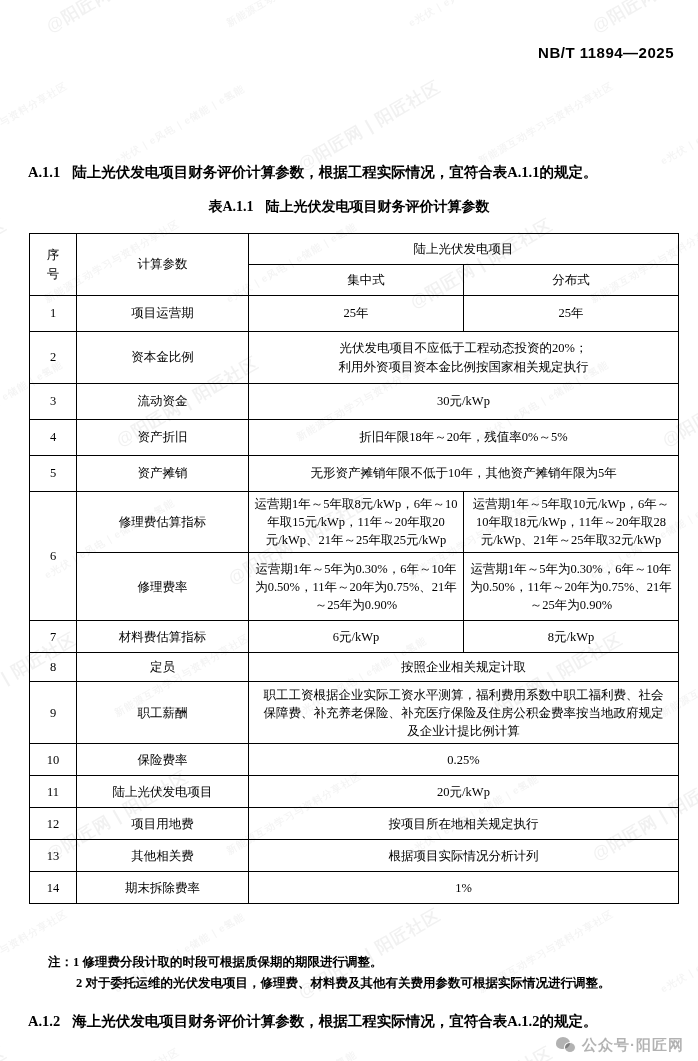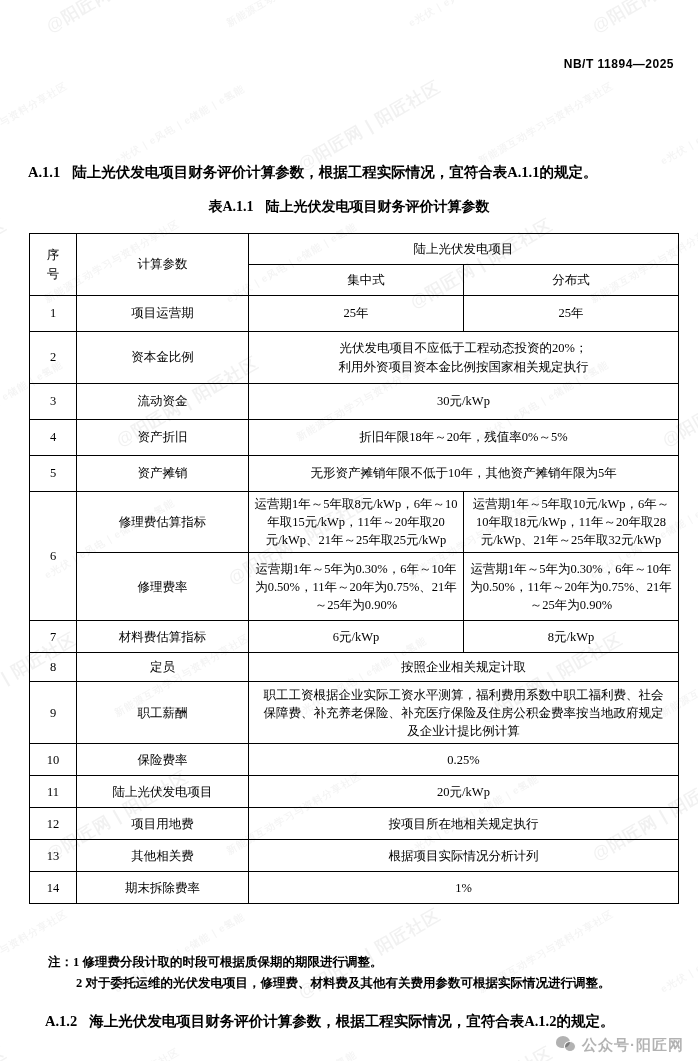--- a/index.html
+++ b/index.html
@@ -43,24 +43,23 @@
     z-index: 10;
     width: 698px; height: 1061px;
     padding: 0;
   }
 
   #doc-header {
     position: absolute;
     top: 44px; right: 24px;
     font-family: "Liberation Sans", sans-serif;
     font-weight: 700;
-    font-size: 12px;
+    font-size: 15px;
     letter-spacing: 0.5px;
     color: #000;
-    margin-top: 13px;
   }
 
   #appendix-title {
     position: absolute;
     top: 82px; left: 0; width: 698px;
     text-align: center;
     font-family: "Liberation Serif", serif;
     font-weight: 700;
     font-size: 22px;
     letter-spacing: 1px;
@@ -136,34 +135,34 @@
     line-height: 1.65;
     font-weight: 600;
     color: #000;
   }
   #table-notes .note-row { display: flex; }
   #table-notes .note-lead { white-space: pre; }
   #table-notes .note-num  { white-space: pre; }
 
   #clause-a112 {
     position: absolute;
-    top: 1012px; left: 45px; width: 648px;
+    top: 1012px; left: 28px; width: 648px;
     font-size: 14.5px;
     font-weight: 600;
     color: #000;
     white-space: nowrap;
   }
   #clause-a112 .gapspace { display: inline-block; width: 12px; }
 
   
   #wechat-badge {
     position: absolute;
     bottom: 6px; right: 14px;
     display: flex;
-    align-items: flex-start;
+    align-items: center;
     gap: 6px;
     z-index: 20;
     color: rgba(0,0,0,0.30);
     font-family: "Liberation Sans", sans-serif;
     font-size: 15px;
     font-weight: 700;
     letter-spacing: 1px;
   }
   #wechat-badge .wc-icon {
     width: 20px; height: 17px;

